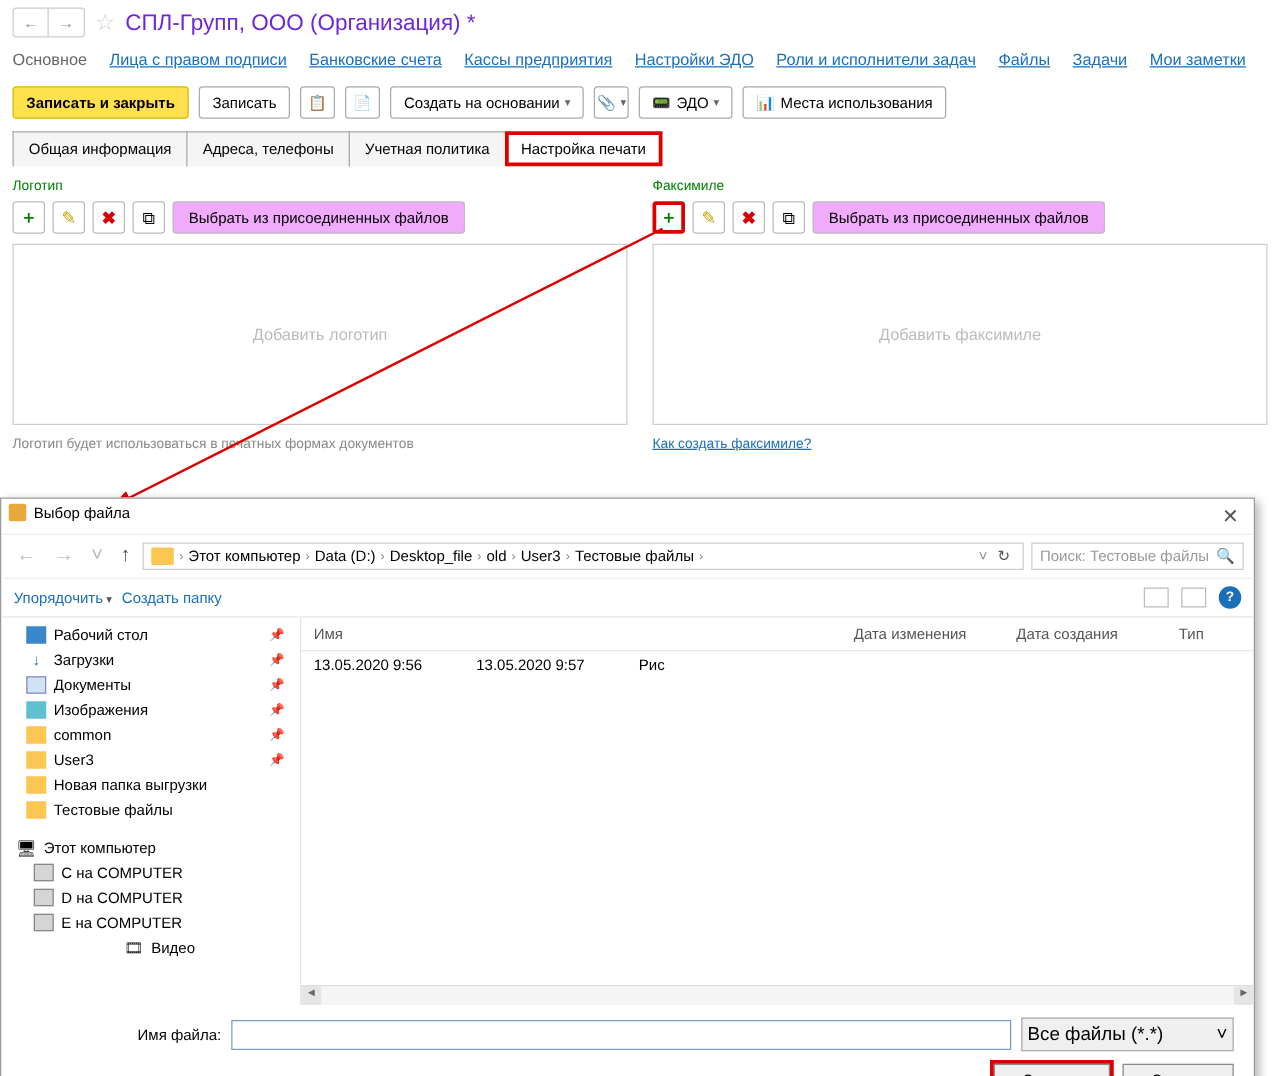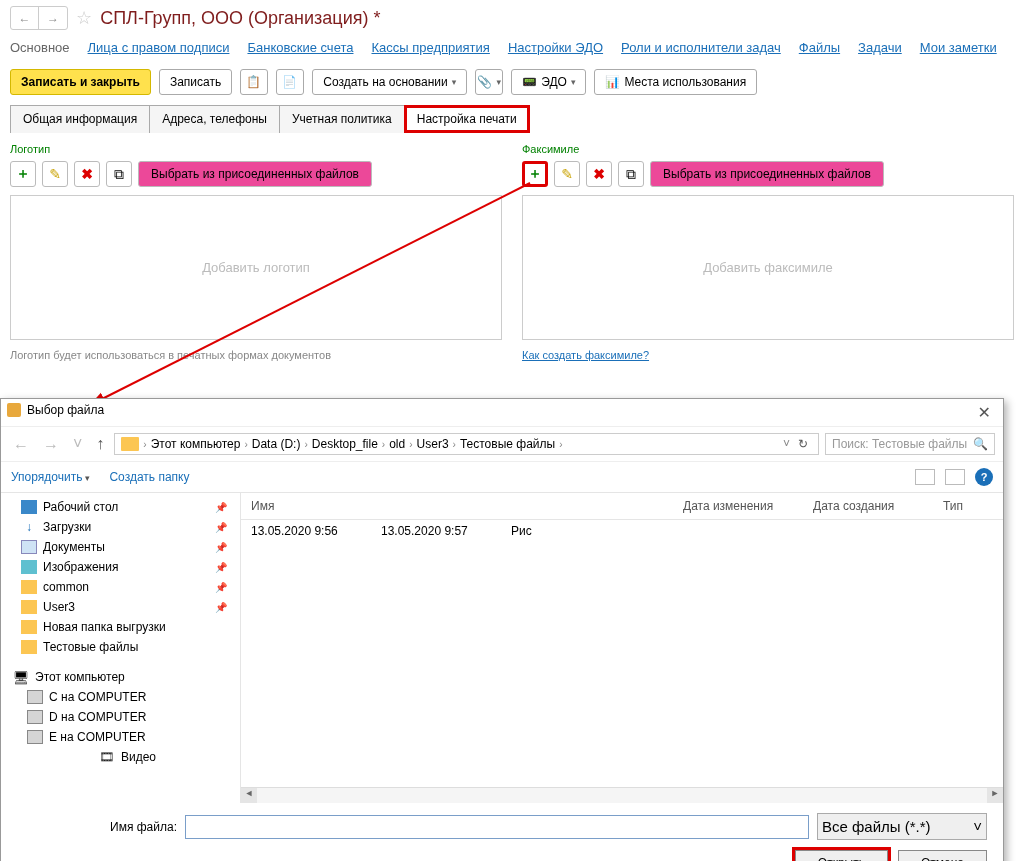--- a/index.html
+++ b/index.html
@@ -2,59 +2,59 @@
 <html><head>
 <meta charset="utf-8">
 <style>
   * { box-sizing: border-box; margin: 0; padding: 0; }
   body { font-family: Arial, sans-serif; font-size: 12px; background: #fff; width: 1024px; height: 861px; position: relative; overflow: hidden; }
   .top-header { display: flex; align-items: center; padding: 6px 10px; gap: 8px; }
   .nav-arrows { display: flex; border: 1px solid #ccc; border-radius: 3px; }
   .nav-arrow { width: 28px; height: 22px; display: flex; align-items: center; justify-content: center; cursor: pointer; color: #888; }
   .nav-arrow:first-child { border-right: 1px solid #ccc; }
   .star { color: #ccc; font-size: 18px; cursor: pointer; }
-  .title { font-size: 18px; color: #7f1d1d; }
+  .title { font-size: 18px; color: #6d28d9; }
   .nav-links { display: flex; gap: 18px; padding: 4px 10px 10px 10px; align-items: center; }
   .nav-link-main { color: #666; font-size: 13px; }
   .nav-link { color: #1a6fb8; text-decoration: underline; font-size: 13px; cursor: pointer; }
   .toolbar { display: flex; gap: 8px; padding: 4px 10px 10px 10px; align-items: flex-start; }
   .btn { border: 1px solid #aaa; background: #fff; padding: 5px 10px; border-radius: 3px; cursor: pointer; font-size: 12px; display: flex; align-items: center; gap: 4px; }
   .btn-yellow { background: #ffe14d; border-color: #d4b800; font-weight: bold; }
   .btn-icon { width: 28px; height: 26px; padding: 0; justify-content: center; }
   .dropdown-arrow { font-size: 9px; color: #666; }
   .tabs { display: flex; padding: 0 10px; }
   .tab { border: 1px solid #aaa; border-bottom: none; padding: 6px 12px; background: #f5f5f5; cursor: pointer; font-size: 12px; margin-right: -1px; }
   .tab.highlighted { border: 3px solid #d00; padding: 4px 10px; background: #fff; }
   .content-area { display: flex; gap: 20px; padding: 10px; }
   .panel { flex: 1; }
   .panel-title { color: #008000; font-size: 11px; margin-bottom: 6px; }
   .icon-row { display: flex; gap: 6px; margin-bottom: 8px; align-items: center; }
   .icon-sm { width: 26px; height: 26px; border: 1px solid #bbb; border-radius: 3px; display: flex; align-items: center; justify-content: center; cursor: pointer; font-size: 14px; }
   .icon-sm.highlighted { border: 3px solid #d00; }
   .icon-green { color: #008000; font-weight: bold; }
   .icon-red { color: #d00; font-weight: bold; }
   .icon-edit { color: #c9a200; }
-  .btn-select { border: 1px solid #bbb; padding: 5px 12px; border-radius: 3px; cursor: pointer; background: #ec4899; font-size: 12px; }
+  .btn-select { border: 1px solid #bbb; padding: 5px 12px; border-radius: 3px; cursor: pointer; background: #f0abfc; font-size: 12px; }
   .preview-box { border: 1px solid #ccc; height: 145px; display: flex; align-items: center; justify-content: center; color: #bbb; font-size: 13px; }
   .hint { color: #888; font-size: 11px; margin-top: 8px; line-height: 1.4; }
   .hint-link { color: #1a6fb8; text-decoration: underline; cursor: pointer; }
   .arrow-line { position: absolute; pointer-events: none; z-index: 5; }
   
   .file-dialog { position: absolute; top: 398px; left: 0; right: 20px; background: #fff; border: 1px solid #999; box-shadow: 3px 3px 8px rgba(0,0,0,0.3); z-index: 10; }
   .fd-titlebar { display: flex; align-items: flex-start; padding: 4px 6px; font-size: 12px; }
   .fd-titlebar .icon1c { width: 14px; height: 14px; background: #e8a83c; border-radius: 2px; margin-right: 6px; }
   .fd-close { margin-left: auto; font-size: 16px; color: #555; cursor: pointer; padding: 0 6px; }
   .fd-nav { display: flex; align-items: center; padding: 6px 8px; gap: 6px; border-top: 1px solid #eee; border-bottom: 1px solid #eee; }
   .fd-nav-btn { color: #bbb; font-size: 16px; padding: 2px 4px; cursor: pointer; }
   .fd-up { color: #555; }
   .fd-folder-ico { width: 18px; height: 14px; background: #fcc653; border-radius: 1px; }
   .fd-crumb { display: flex; align-items: center; gap: 4px; flex: 1; border: 1px solid #ccc; padding: 3px 6px; background: #fff; font-size: 12px; }
   .fd-crumb .sep { color: #888; font-size: 10px; }
   .fd-search { border: 1px solid #ccc; padding: 3px 6px; width: 170px; color: #999; font-size: 12px; display: flex; justify-content: space-between; align-items: center; }
-  .fd-toolbar { display: flex; align-items: center; padding: 6px 10px; border-bottom: 1px solid #e5e5e5; gap: 20px; font-size: 12px; }
+  .fd-toolbar { display: flex; align-items: center; padding: 6px 10px; border-bottom: 1px solid #e5e5e5; gap: 8px; font-size: 12px; }
   .fd-toolbar .lnk { color: #1a6fb8; cursor: pointer; }
   .fd-toolbar .lnk.dd::after { content: " ▾"; font-size: 9px; color: #555; }
   .fd-toolbar .right { margin-left: auto; display: flex; gap: 10px; align-items: center; }
   .fd-toolbar .view-ico { width: 20px; height: 16px; border: 1px solid #bbb; cursor: pointer; }
   .fd-toolbar .help { width: 18px; height: 18px; border-radius: 50%; background: #1a6fb8; color: #fff; display: flex; align-items: center; justify-content: center; font-size: 11px; font-weight: bold; cursor: pointer; }
   .fd-body { display: flex; height: 310px; }
   .fd-nav-panel { width: 240px; border-right: 1px solid #e5e5e5; overflow-y: auto; padding: 4px 0; }
   .fd-nav-item { display: flex; align-items: center; padding: 3px 12px; font-size: 12px; cursor: pointer; gap: 6px; }
   .fd-nav-item .pin { margin-left: auto; color: #888; font-size: 10px; }
   .fd-nav-item .ico { width: 16px; height: 14px; flex-shrink: 0; display: flex; align-items: center; justify-content: center; }

